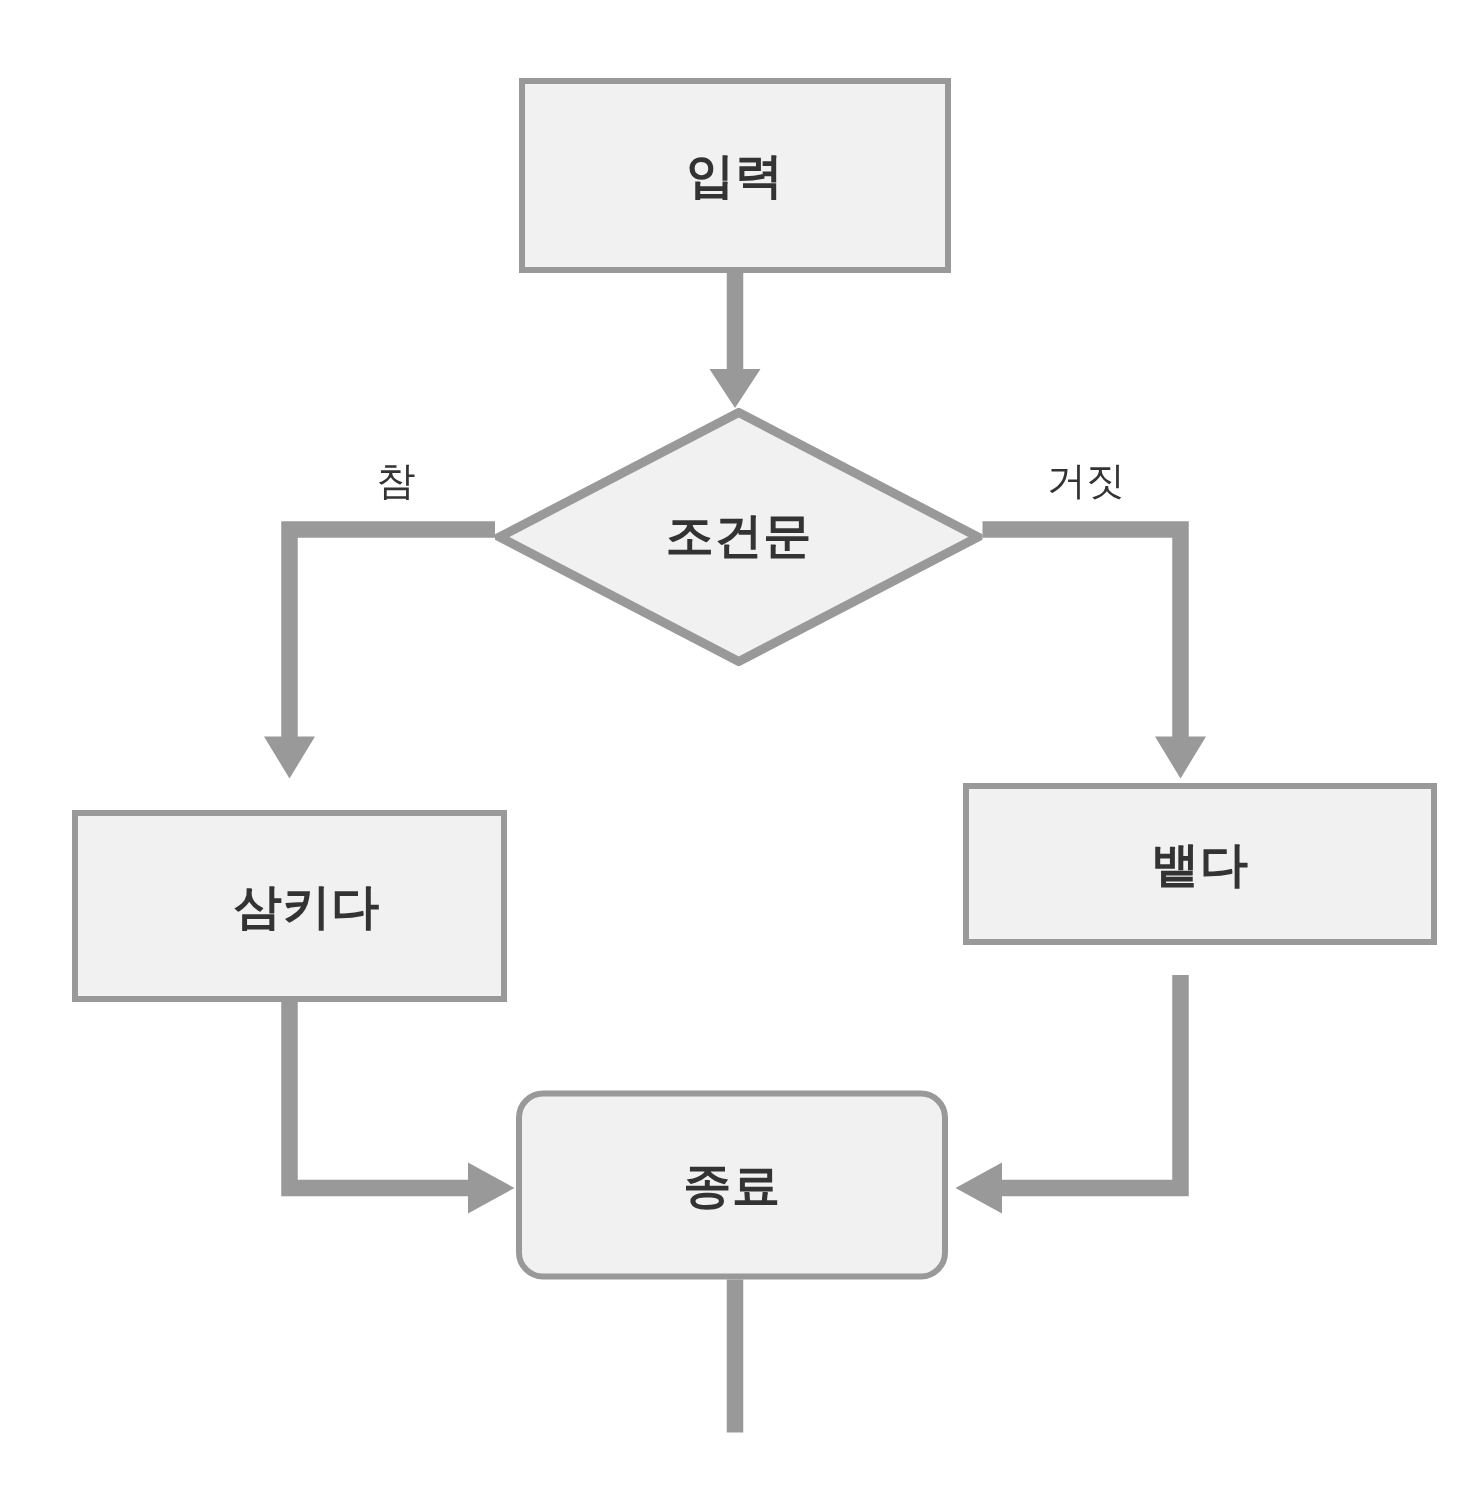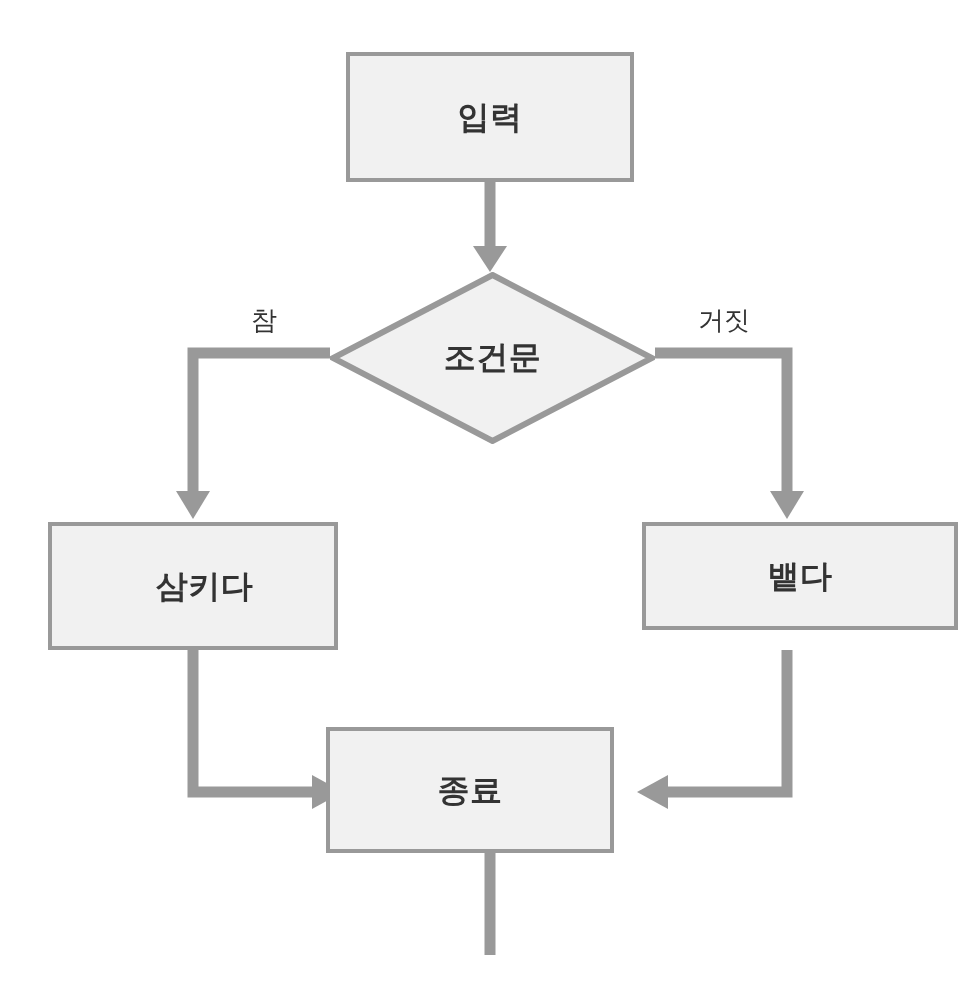--- a/index.html
+++ b/index.html
@@ -128,25 +128,25 @@
     <svg class="diamond-shape" viewBox="0 0 325 172" preserveAspectRatio="none" xmlns="http://www.w3.org/2000/svg">
       <polygon points="162.5,3 322,86 162.5,169 3,86" fill="#f1f1f1" stroke="#999999" stroke-width="6" stroke-linejoin="miter"></polygon>
     </svg>
     <span class="diamond-label">조건문</span>
   </div>
 
   <span class="edge-label" style="left:234px; top:303px; width:60px;">참</span>
 
   <span class="edge-label" style="left:684px; top:303px; width:80px;font-family:Liberation Serif, serif;">거짓</span>
 
-  <div class="node node-box" style="left:48px; top:522px; width:290px; height:128px;padding-left:23px;">
+  <div class="node node-box" style="left:48px; top:540px; width:290px; height:128px;padding-left:23px;">
     <span class="node-label">삼키다</span>
   </div>
 
   <div class="node node-box" style="left:642px; top:522px; width:316px; height:108px;">
     <span class="node-label">뱉다</span>
   </div>
 
-  <div class="node node-box" style="left:326px; top:727px; width:288px; height:126px;">
+  <div class="node node-box" style="left:344px; top:727px; width:288px; height:126px;border-radius:18px;">
     <span class="node-label">종료</span>
   </div>
 
 </div>
 
 </body></html>

